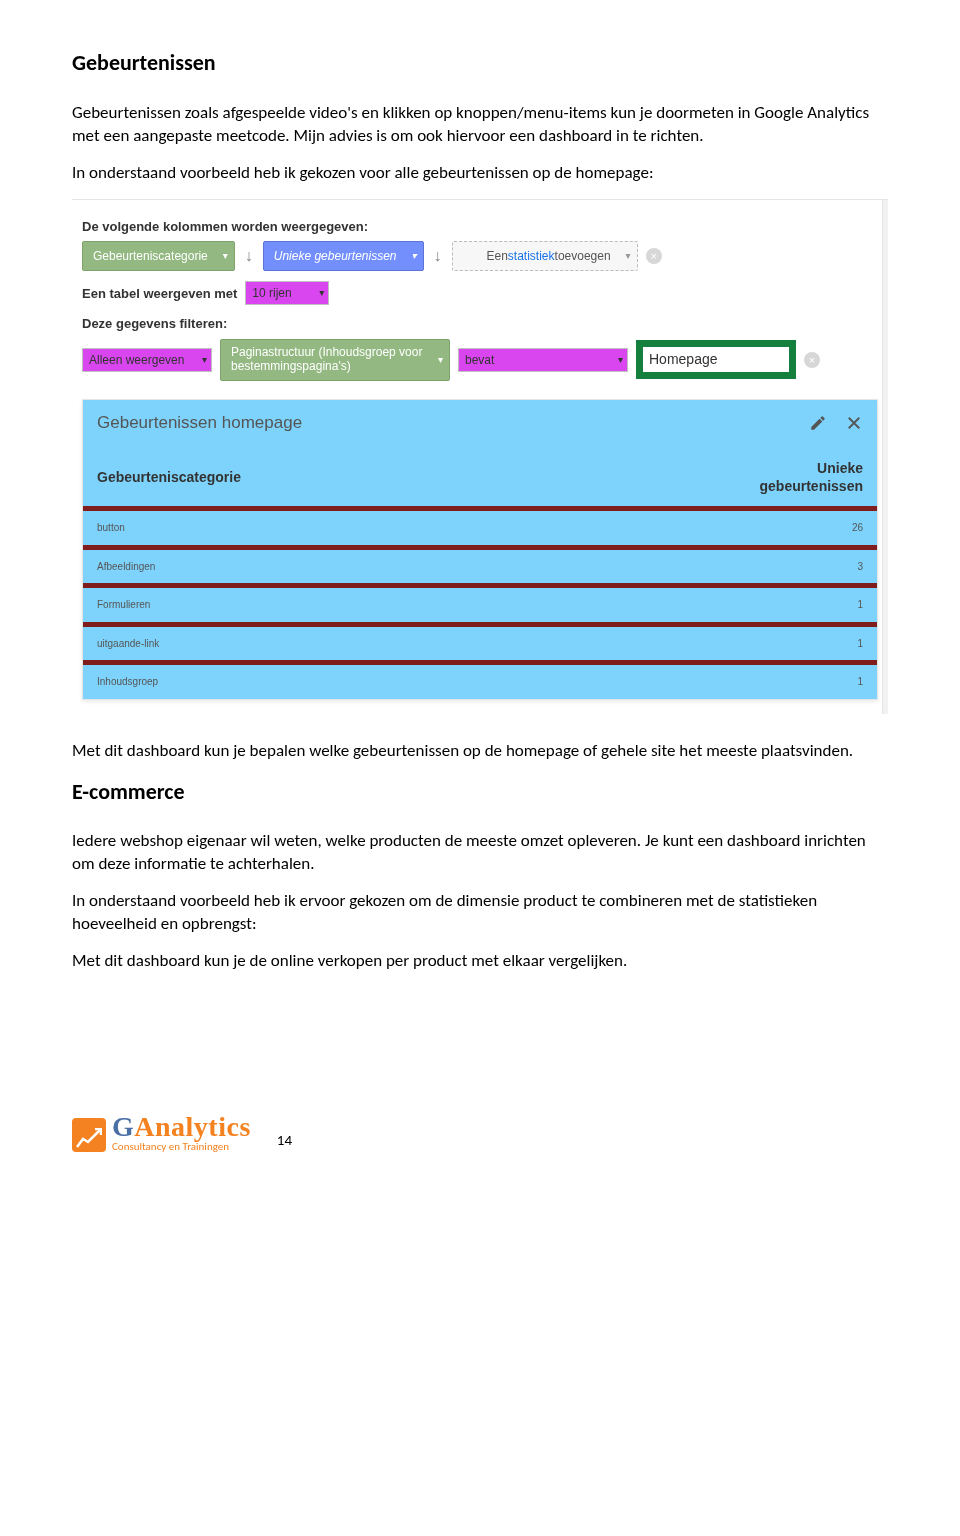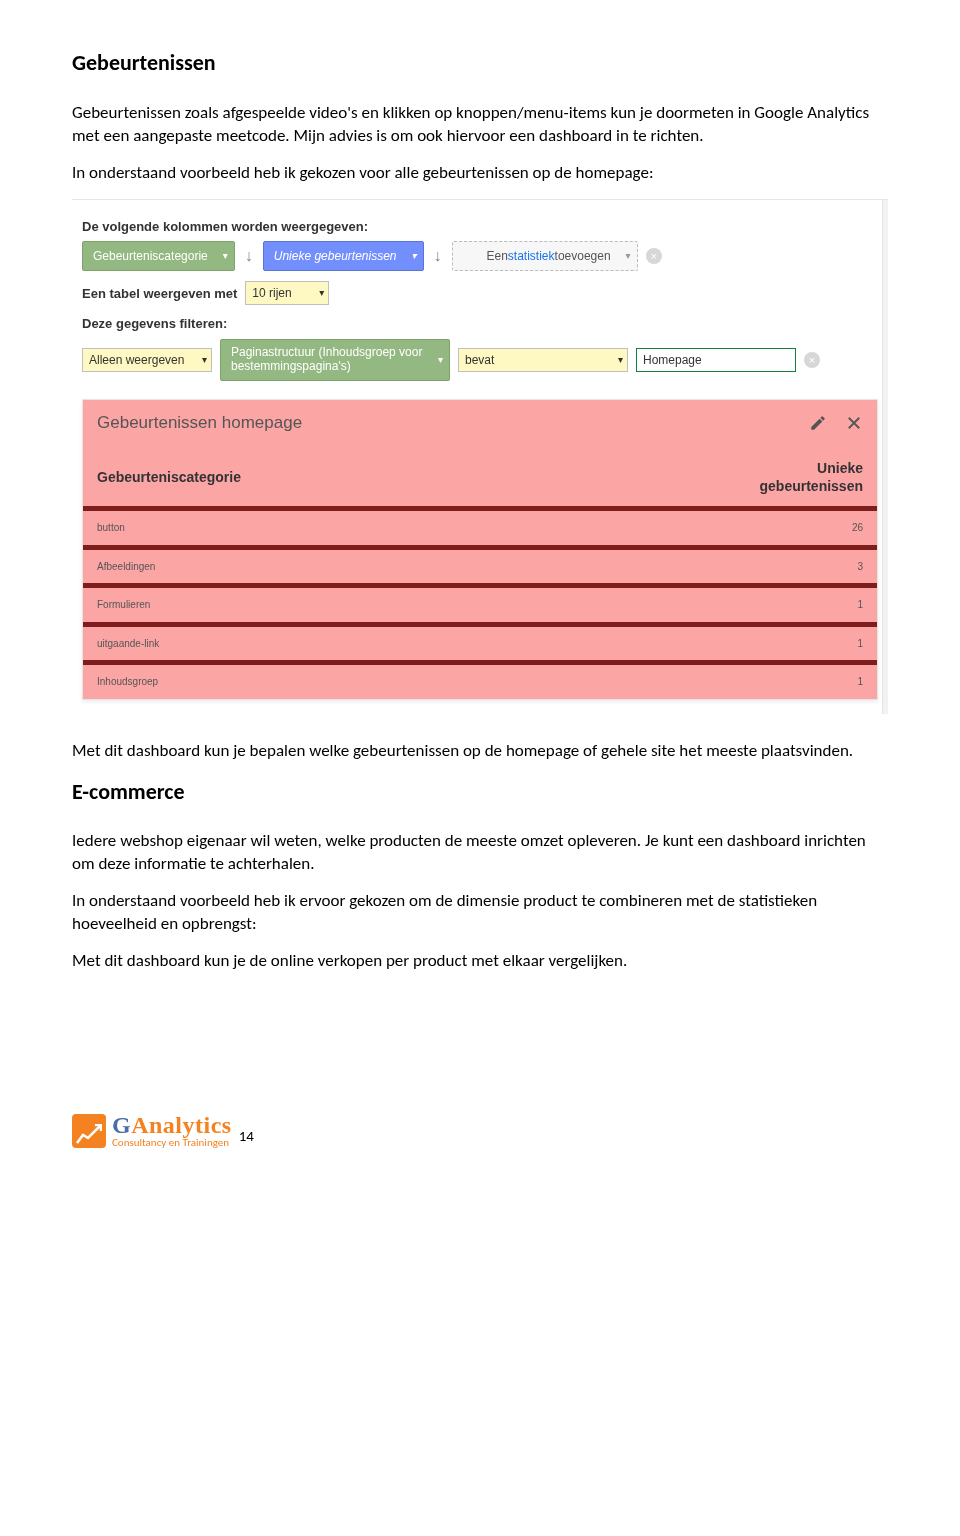--- a/index.html
+++ b/index.html
@@ -47,33 +47,33 @@
     background:#f7f7f7; color:#555; border:1px dashed #bbb;padding-left:34px;
   }
   .dd.grey::after{ color:#999; }
   .dd.grey .bluetext{ color:#1a73e8; }
   .arrow-down { font-size:16px; color:#888; padding:0 2px; }
   .remove-circ {
     width:16px;height:16px;border-radius:50%;background:#d7d7d7;color:#fff;
     font-size:11px;line-height:16px;text-align:center;display:inline-block;
   }
   .sel {
-    background:#fef9c3;border:1px solid #c0c0c0;color:#333;font-size:12px;
+    background:#d946ef;border:1px solid #c0c0c0;color:#333;font-size:12px;
     padding:3px 20px 3px 6px;position:relative;display:inline-block;min-width:84px;
   }
   .sel::after{ content:"▾"; position:absolute; right:4px; top:50%; transform:translateY(-50%); font-size:10px; color:#333;}
   .sel.wide{ min-width:170px;}
   .inp {
-    background:#fff;border:1px solid #15803d;color:#333;font-size:12px;
+    background:#fff;border:7px solid #15803d;color:#333;font-size:14px;
     padding:3px 6px;min-width:160px;display:inline-block;
   }
   .dd.multiline{ line-height:1.15; }
   .card {
     margin: 18px 0 0 0;
-    background:#fca5a5;
+    background:#7dd3fc;
     border:1px solid #e5e5e5;
     box-shadow: 0 2px 4px rgba(0,0,0,0.08);
     font-family: Arial, sans-serif;
   }
   .card-head{
     display:flex;align-items:center;justify-content:space-between;
     padding:12px 14px; color:#555; font-size:17px;
   }
   .card-head .icons{ display:flex; gap:18px; color:#555; }
   .ic { width:18px;height:18px; display:inline-block;}
@@ -84,26 +84,26 @@
   .footer {
     margin-top:140px; display:flex; align-items:flex-end; gap:6px;
   }
   .logo-mark{
     width:34px;height:34px;border-radius:4px;background:#f58220;position:relative;
     display:flex;align-items:flex-end;justify-content:center;padding-bottom:4px;
   }
   .logo-mark svg{display:block;}
   .logo-text{ line-height:1;}
   .logo-text .big{
-    font-family: Georgia, serif; font-size:24px; font-weight:700;
+    font-family: Georgia, serif; font-size:28px; font-weight:700;
     color:#f58220; letter-spacing:0.5px;
   }
   .logo-text .big .g{ color:#4a6fa5; }
   .logo-text .small{ font-size:11px; color:#f58220; font-weight:400;}
-  .pagenum{ font-size:15px; color:#000; margin-left:1px; align-self:flex-end; padding-bottom:2px;}
+  .pagenum{ font-size:15px; color:#000; margin-left:20px; align-self:flex-end; padding-bottom:2px;}
 </style>
 </head>
 <body>
 
 <h2 class="sec">Gebeurtenissen</h2>
 <p class="para">Gebeurtenissen zoals afgespeelde video's en klikken op knoppen/menu-items kun je doormeten in Google Analytics met een aangepaste meetcode. Mijn advies is om ook hiervoor een dashboard in te richten.</p>
 <p class="para">In onderstaand voorbeeld heb ik gekozen voor alle gebeurtenissen op de homepage:</p>
 
 <div class="ga-panel">
   <div class="rightbar"></div>

